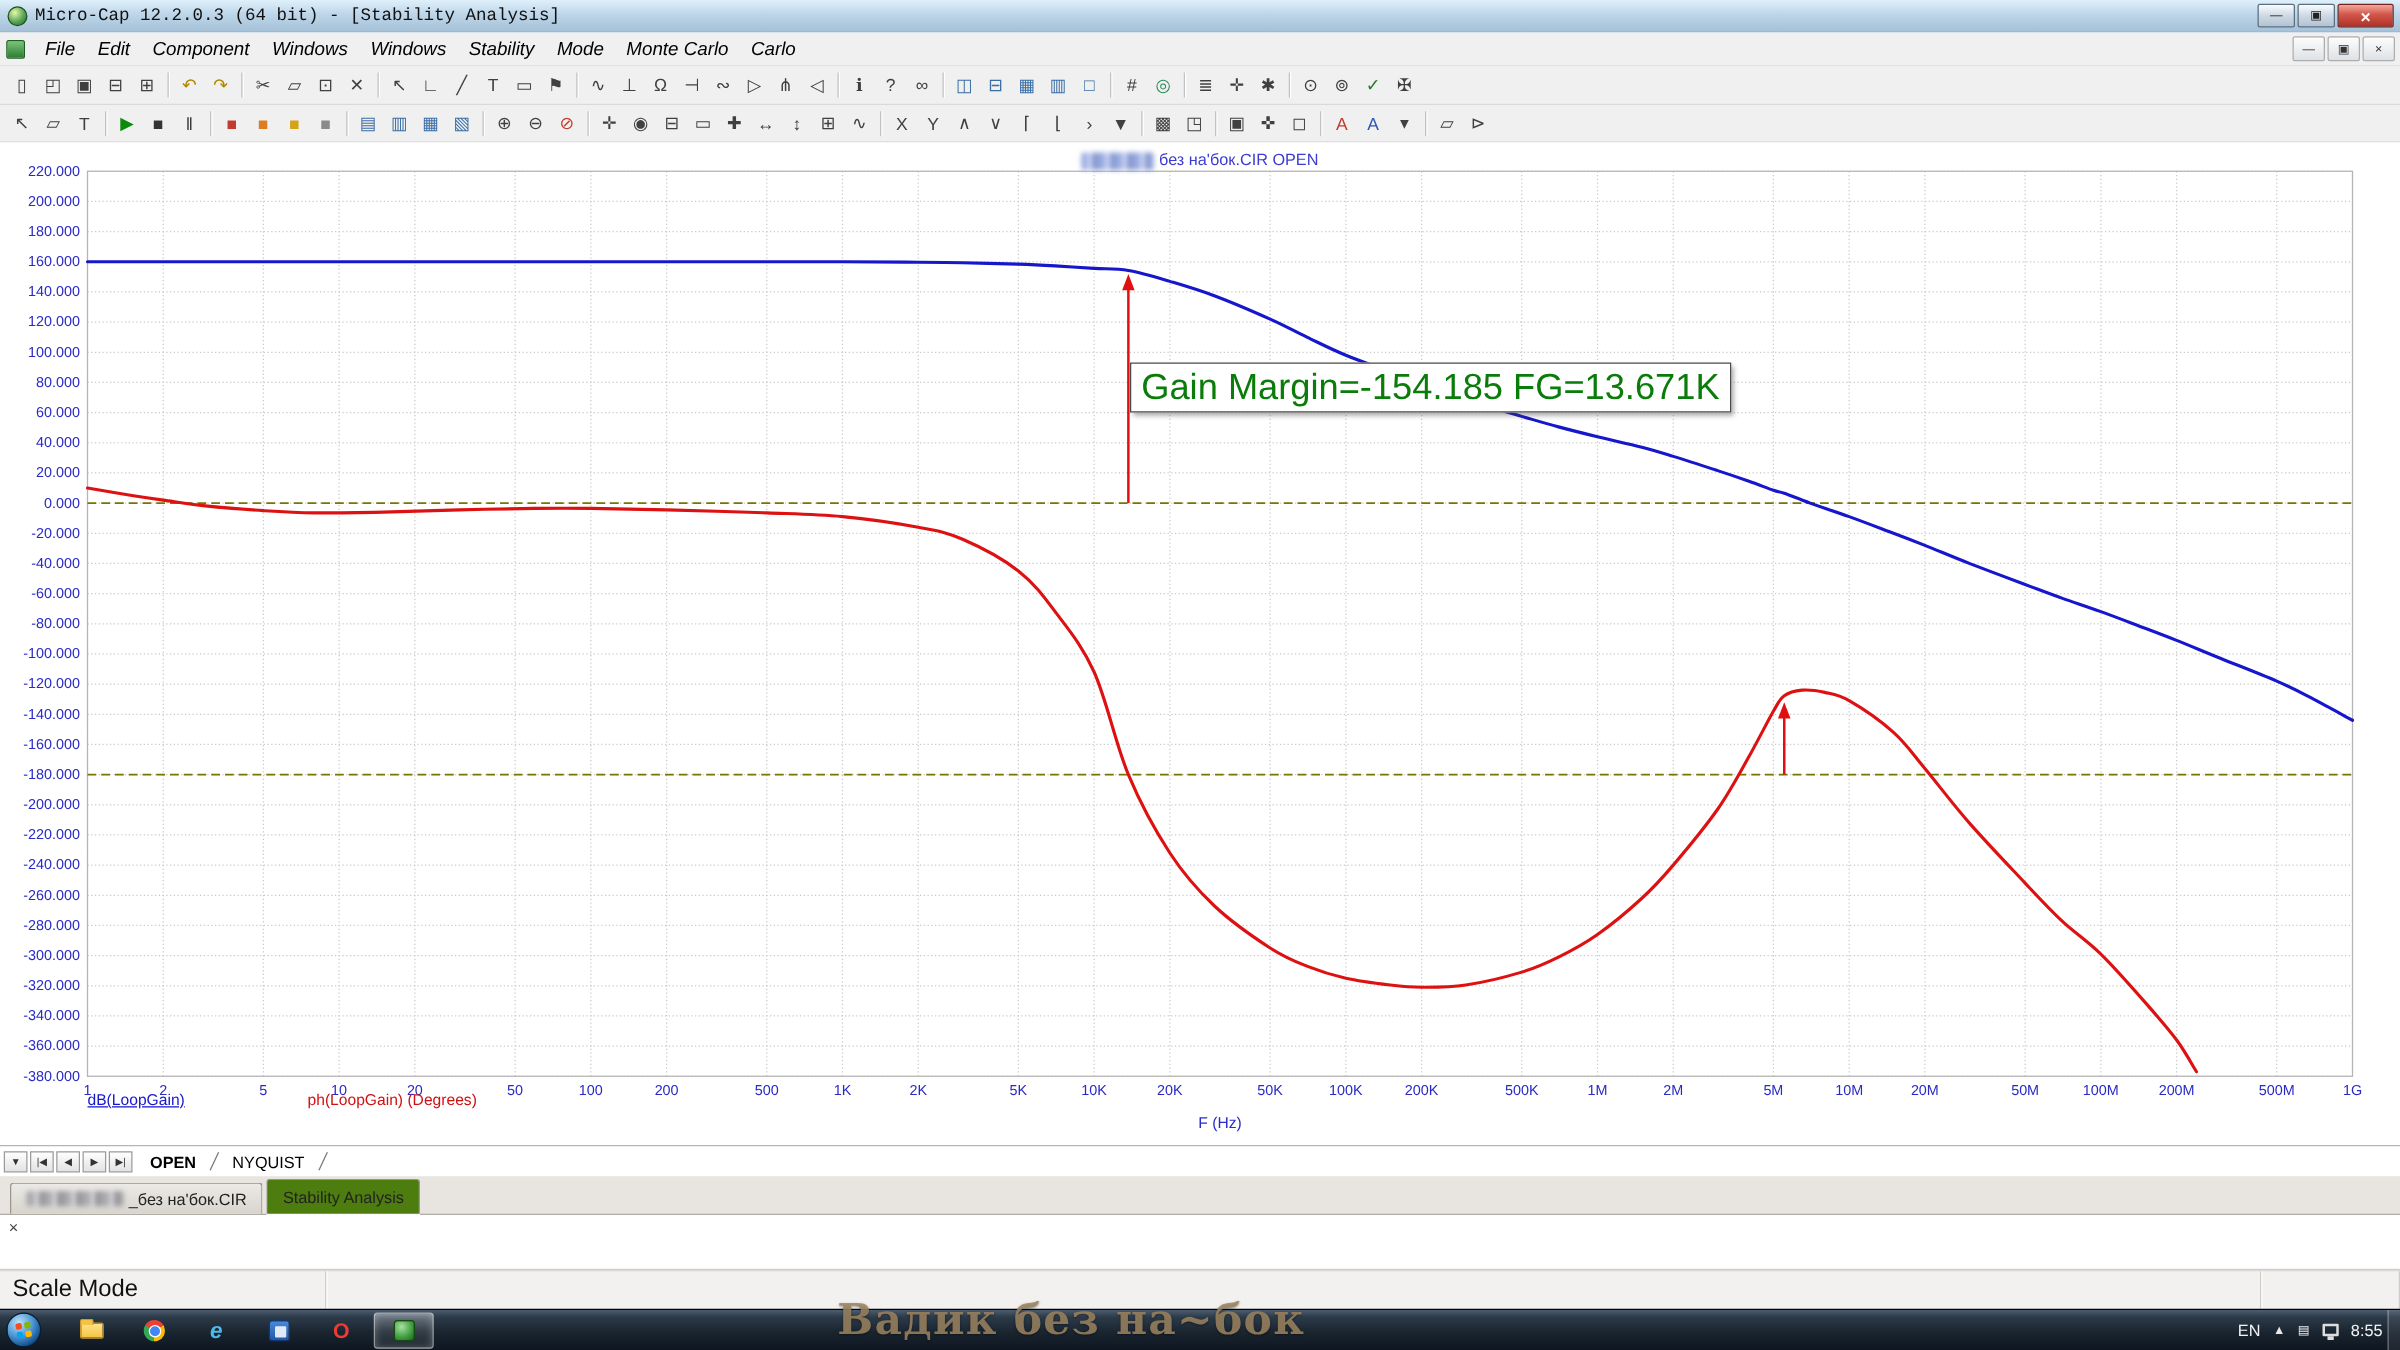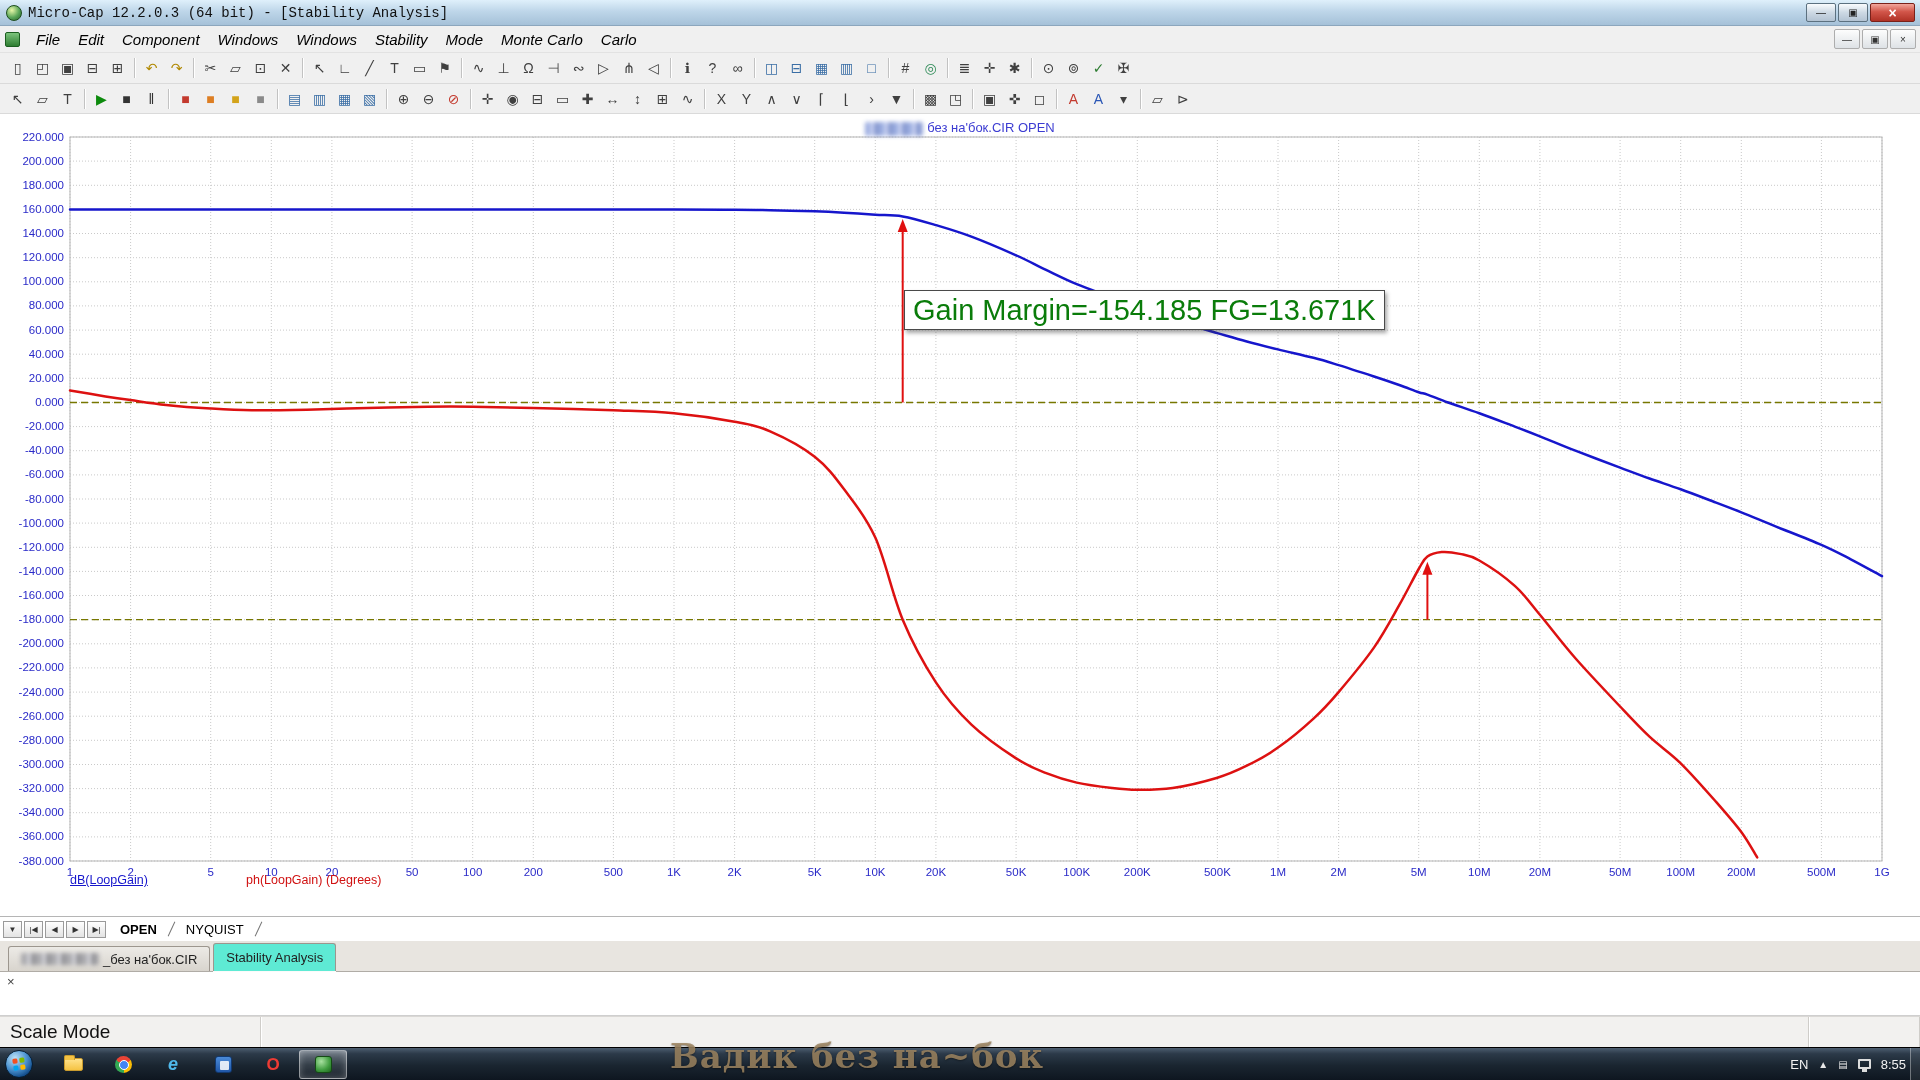--- a/index.html
+++ b/index.html
@@ -55,21 +55,21 @@
   .ptnav { min-width:19px; height:17px; border:1px solid #9a9a9a; background:linear-gradient(#fefefe,#e3e3e3);
     font-size:8px; color:#333; display:flex; align-items:center; justify-content:center; margin-right:2px; }
   .ptab { font-size:13px; padding:0 12px; height:100%; display:flex; align-items:center; color:#000; }
   .ptab.active { font-weight:bold; }
   .pslash { width:1px; height:16px; background:#777; transform:rotate(25deg); margin:0 2px; }
 
   
   .file-tabbar { height:31px; background:#e8e5e0; border-bottom:1px solid #b0aca6; display:flex; align-items:flex-end; padding:3px 8px 0; }
   .ftab { height:25px; display:flex; align-items:center; padding:0 12px; font-size:13px; border:1px solid #9c968e; border-bottom:none;
     border-radius:3px 3px 0 0; background:linear-gradient(#eceae6,#d8d4cd); margin-right:3px; color:#222; white-space:nowrap; }
-  .ftab.active { background:#5eead4; height:28px; box-shadow:0 1px 0 #fbfbfa;justify-content:center; }
+  .ftab.active { background:#4d7c0f; height:28px; box-shadow:0 1px 0 #fbfbfa;justify-content:center; }
   .ftab-blur { display:inline-block; width:78px; height:12px; margin-right:4px; border-radius:2px;
     background:repeating-linear-gradient(90deg,#a9a9ad 0 6px,#d0d0d5 6px 10px,#96969b 10px 15px); filter:blur(2px); }
 
   
   .panel-strip { height:44px; background:#fff; border-bottom:1px solid #cfcfcf; position:relative; }
   .panel-close { position:absolute; left:7px; top:2px; font-size:13px; color:#444; }
   .statusbar { height:31px; background:#f2f1ef; border-top:1px solid #dad8d5; display:flex; align-items:stretch; font-size:19px; color:#111; }
   .sb-sec { display:flex; align-items:center; padding:0 10px; border-right:1px solid #cfcdc9; box-shadow:1px 0 0 #fff; white-space:nowrap; overflow:hidden; }
   .sb-sec:nth-child(1){ width:261px; }
   .sb-sec:nth-child(2){ flex:1; }
@@ -379,20 +379,21 @@
       <polygon points="902.7,105.1 897.7,118.1 907.7,118.1" fill="#e01010"></polygon>
       <line x1="1427.4" y1="505.7" x2="1427.4" y2="457.7" stroke="#e01010" stroke-width="2"></line>
       <polygon points="1427.4,447.7 1422.4,460.7 1432.4,460.7" fill="#e01010"></polygon>
     </svg>
   <div class="chart-title">
     <span class="redact-blur"></span><span>без на'бок.CIR OPEN</span>
   </div>
   <div class="ann" id="ann-gain">Gain Margin=-154.185 FG=13.671K</div>
   <div class="legend" id="legend-db">dB(LoopGain)</div>
   <div class="legend" id="legend-ph">ph(LoopGain) (Degrees)</div>
+  <div id="xaxis-title">F (Hz)</div>
 </div>
 
 <div class="plot-tabbar" id="plot-tabbar">
     <div class="ptnav">▼</div>
     <div class="ptnav">|◀</div>
     <div class="ptnav">◀</div>
     <div class="ptnav">▶</div>
     <div class="ptnav">▶|</div>
     <div class="ptab active">OPEN</div>
     <div class="pslash"></div>

